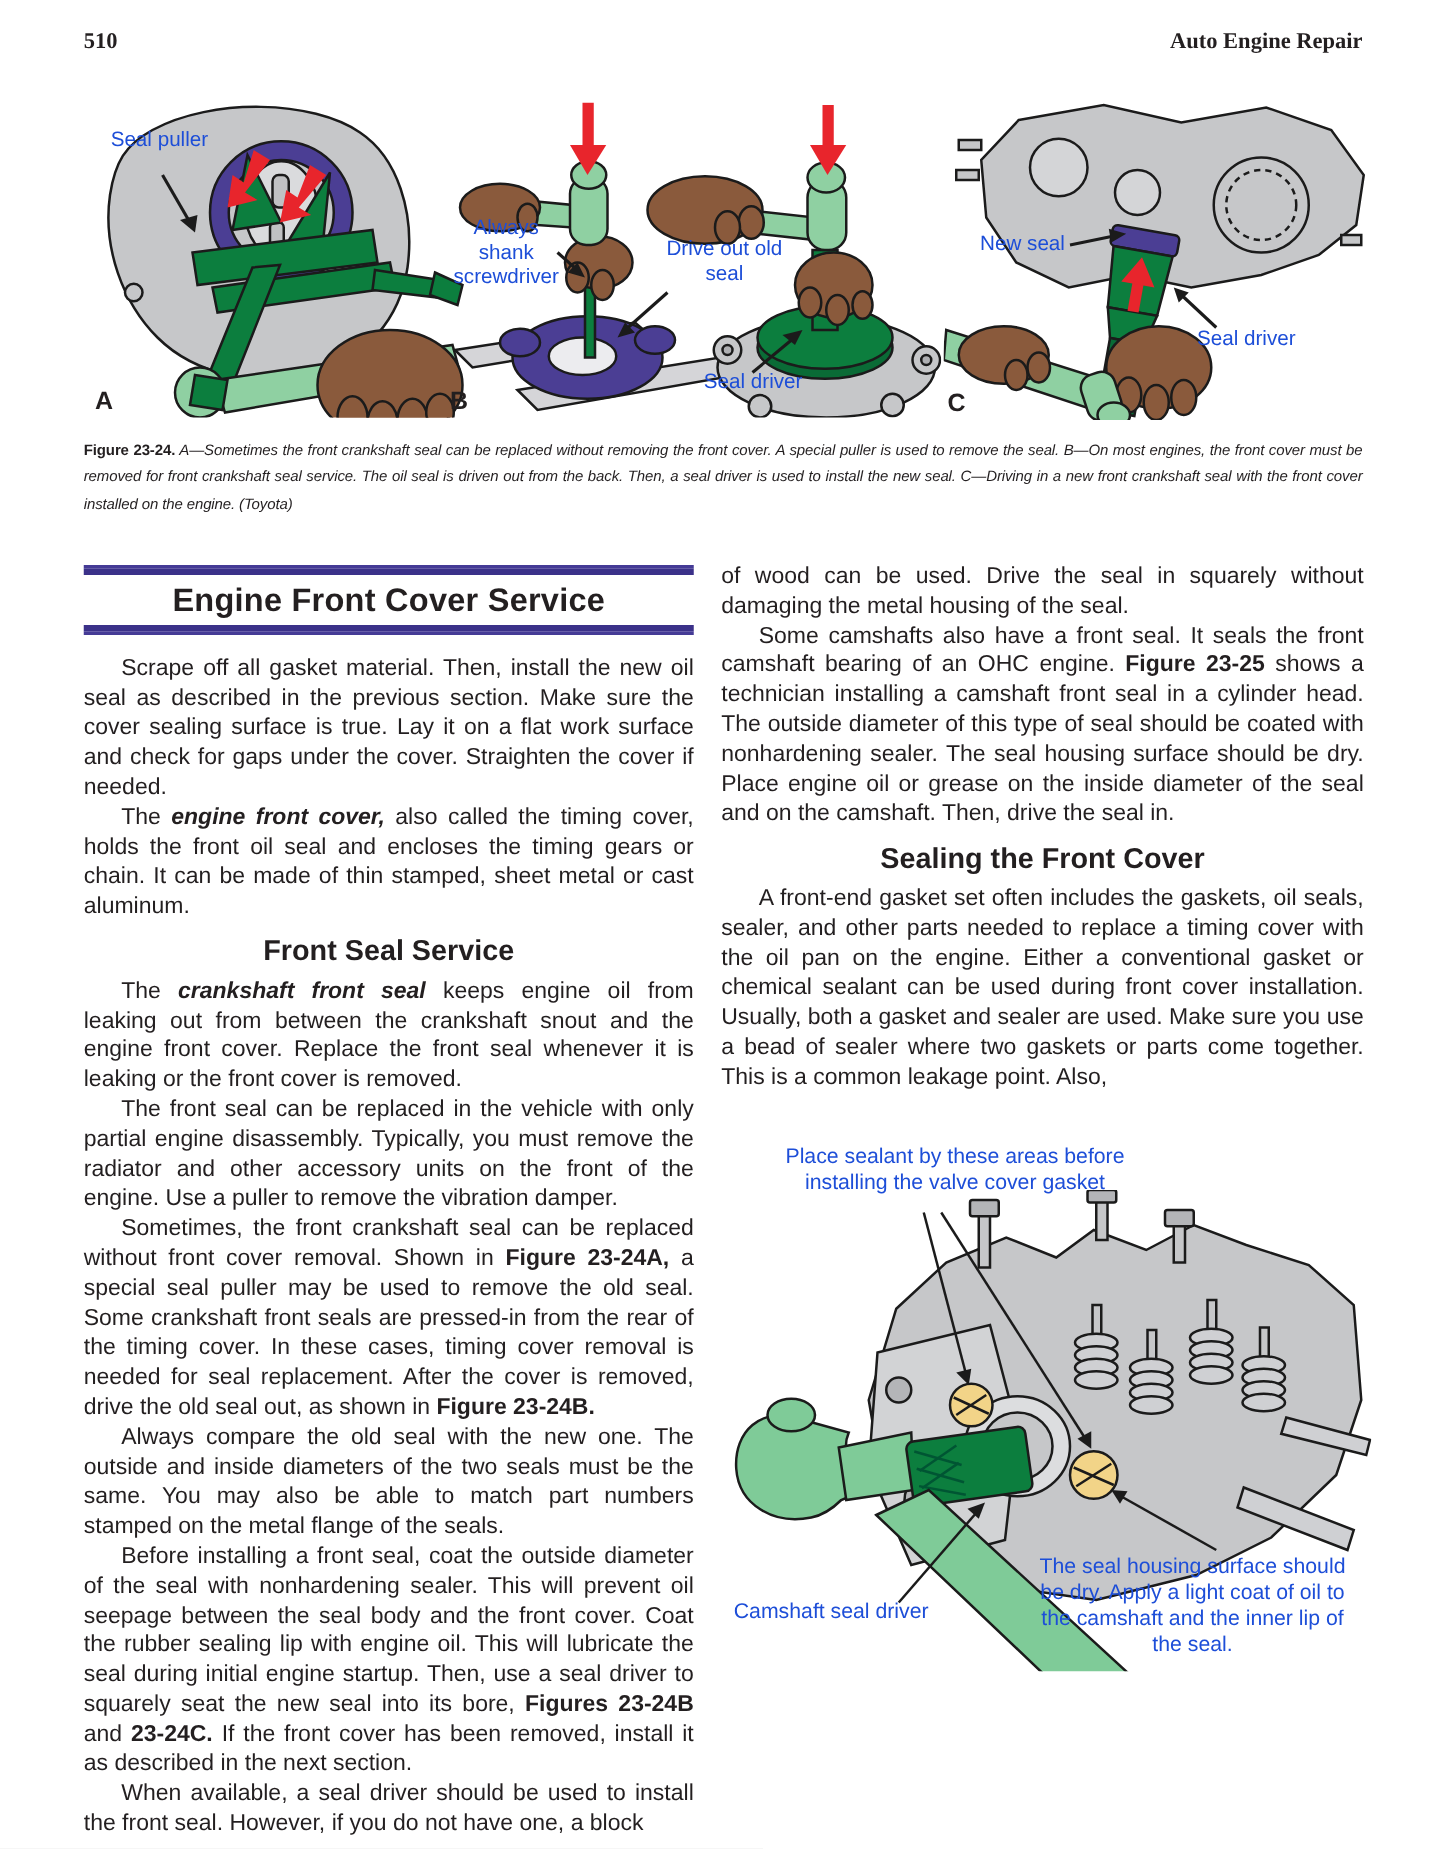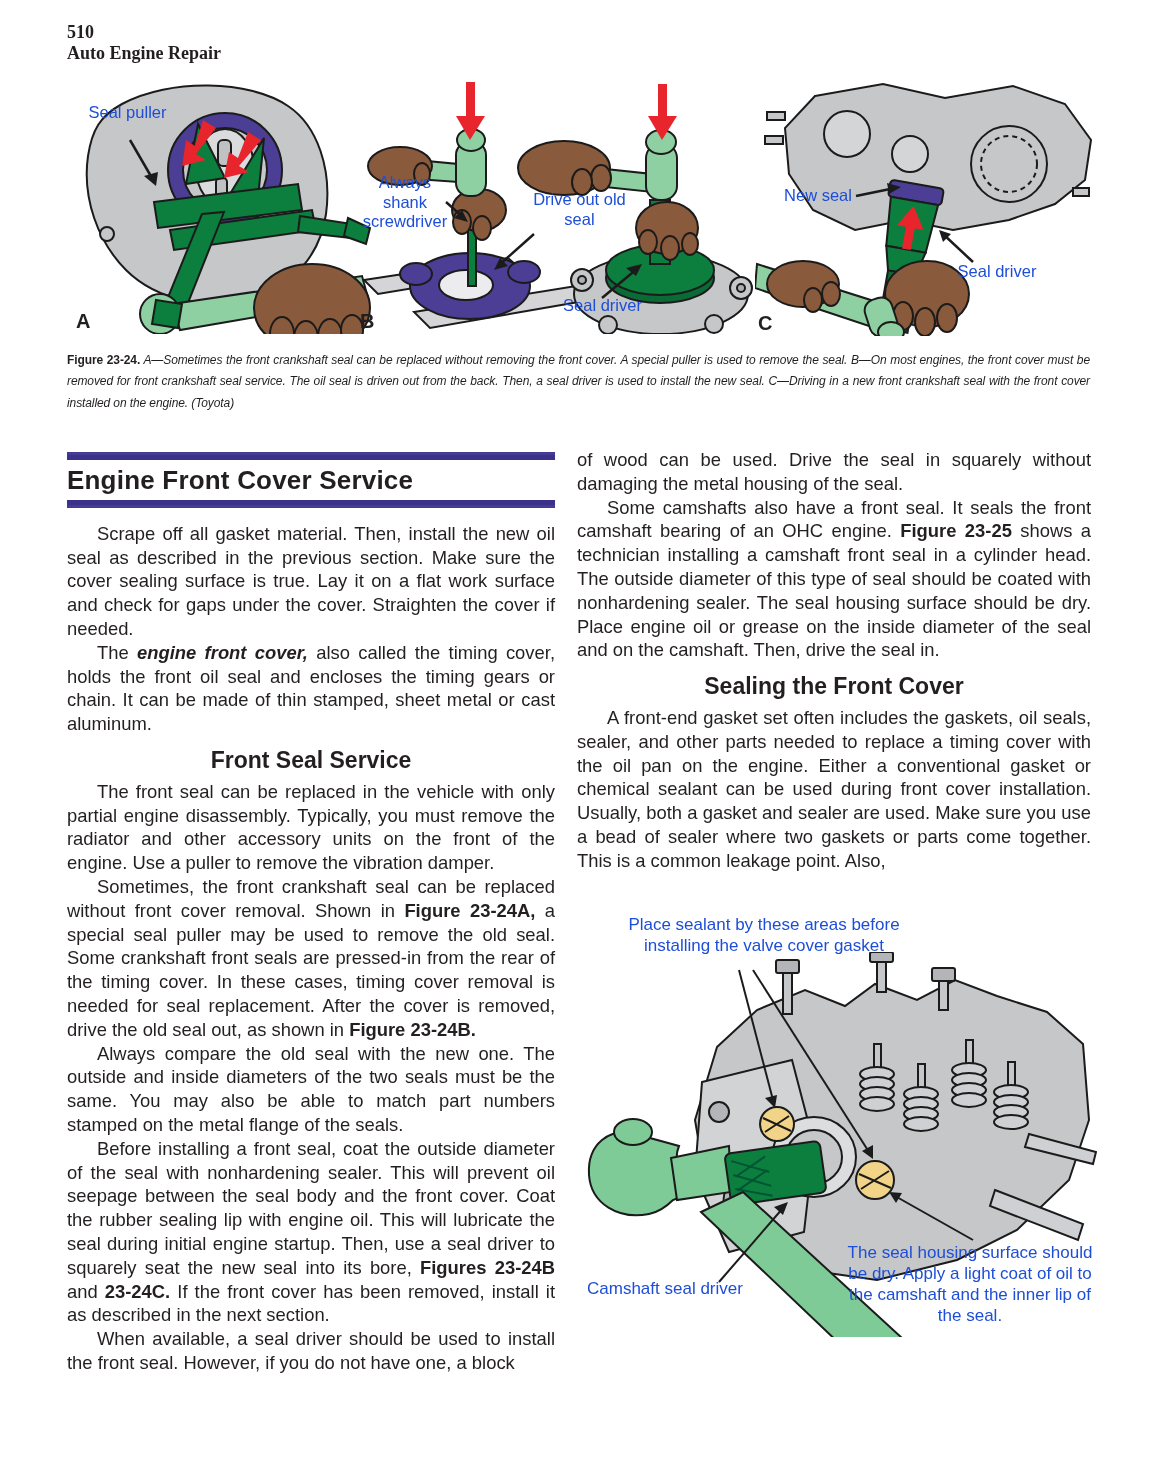--- a/index.html
+++ b/index.html
@@ -3,21 +3,21 @@
 <meta charset="utf-8">
 <style>
   * { margin:0; padding:0; box-sizing:border-box; }
   html,body { background:#e9e9e9; }
   .page {
     position:relative; width:1156px; height:1479px; margin:0 auto;
     background:#ffffff; color:#231f20; overflow:hidden;
     font-family:"Liberation Sans", sans-serif;
   }
   
-  .hdr { position:absolute; top:22px; left:67px; right:66px; display:flex; justify-content:space-between;flex-direction:column; }
+  .hdr { position:absolute; top:22px; left:67px; right:66px; display:flex; justify-content:space-between; }
   .hdr span { font-family:"Liberation Serif", serif; font-weight:bold; font-size:18px; }
   
   .fig2324 { position:absolute; left:60px; top:70px; width:1040px; height:278px; }
   .fig2324 svg { position:absolute; }
   .figlabel {
     position:absolute; font-size:16.5px; line-height:19.5px; text-align:center; color:#1d4ed8;
   }
   .panel-letter { position:absolute; font-weight:bold; font-size:20px; }
   .caption {
     position:absolute; left:67px; width:1023px; font-size:12px; line-height:21.4px;
@@ -29,21 +29,21 @@
   .col { position:absolute; font-size:18.4px; line-height:23.8px; text-align:justify; }
   .col-left  { left:67px;  top:452px; width:488px; }
   .col-right { left:577px; top:448px; width:514px; }
   .col p { text-indent:30px; }
   .col p.noindent { text-indent:0; }
   .rt-b  { font-weight:bold; }
   .rt-i  { font-style:italic; }
   .rt-bi { font-weight:bold; font-style:italic; }
   .rule-top    { height:5px; border-top:3px solid #453b96; border-bottom:5px solid #3b3189; }
   .rule-bottom { height:5px; border-top:5px solid #3b3189; border-bottom:3px solid #453b96; }
-  h1 { font-size:26px; font-weight:bold; text-align:left; margin:9px 0 7px 0; letter-spacing:0.2px; }
+  h1 { font-size:26px; font-weight:bold; text-align:center; margin:9px 0 7px 0; letter-spacing:0.2px; }
   h2 { font-size:23px; font-weight:bold; text-align:center; margin:13px 0 7px 0; }
   .titlebox { margin-bottom:14px; }
   
   .fig2325 { position:absolute; left:577px; top:912px; width:520px; height:567px; }
   .fig2325 svg { position:absolute; left:0; top:40px; }
   .fig2325 .figlabel { font-size:17px; line-height:21px; }
   .fig2325 .caption { position:absolute; left:3px; top:428px; width:511px; font-size:16.6px; line-height:22px; }
   .footer { position:absolute; left:577px; top:528px; width:511px; text-align:right; font-size:16px; color:#2a2a2a; }
   svg .oln { stroke:#1b1b1b; stroke-width:2; }
 </style>
@@ -250,20 +250,21 @@
 
   <div class="col col-left">
     <div class="titlebox">
       <div class="rule-top"></div>
       <h1>Engine Front Cover Service</h1>
       <div class="rule-bottom"></div>
     </div>
     <p><span>Scrape off all gasket material. Then, install the new oil seal as described in the previous section. Make sure the cover sealing surface is true. Lay it on a flat work surface and check for gaps under the cover. Straighten the cover if needed.</span></p>
     <p><span>The </span><span class="rt-bi">engine front cover,</span><span> also called the timing cover, holds the front oil seal and encloses the timing gears or chain. It can be made of thin stamped, sheet metal or cast aluminum.</span></p>
     <h2>Front Seal Service</h2>
+    <p><span>The </span><span class="rt-bi">crankshaft front seal</span><span> keeps engine oil from leaking out from between the crankshaft snout and the engine front cover. Replace the front seal whenever it is leaking or the front cover is removed.</span></p>
     <p><span>The front seal can be replaced in the vehicle with only partial engine disassembly. Typically, you must remove the radiator and other accessory units on the front of the engine. Use a puller to remove the vibration damper.</span></p>
     <p><span>Sometimes, the front crankshaft seal can be replaced without front cover removal. Shown in </span><span class="rt-b">Figure 23-24A,</span><span> a special seal puller may be used to remove the old seal. Some crankshaft front seals are pressed-in from the rear of the timing cover. In these cases, timing cover removal is needed for seal replacement. After the cover is removed, drive the old seal out, as shown in </span><span class="rt-b">Figure 23-24B.</span></p>
     <p><span>Always compare the old seal with the new one. The outside and inside diameters of the two seals must be the same. You may also be able to match part numbers stamped on the metal flange of the seals.</span></p>
     <p><span>Before installing a front seal, coat the outside diameter of the seal with nonhardening sealer. This will prevent oil seepage between the seal body and the front cover. Coat the rubber sealing lip with engine oil. This will lubricate the seal during initial engine startup. Then, use a seal driver to squarely seat the new seal into its bore, </span><span class="rt-b">Figures 23-24B</span><span> and </span><span class="rt-b">23-24C.</span><span> If the front cover has been removed, install it as described in the next section.</span></p>
     <p><span>When available, a seal driver should be used to install the front seal. However, if you do not have one, a block</span></p>
   </div>
 
   <div class="col col-right">
     <p class="noindent"><span>of wood can be used. Drive the seal in squarely without damaging the metal housing of the seal.</span></p>
     <p><span>Some camshafts also have a front seal. It seals the front camshaft bearing of an OHC engine. </span><span class="rt-b">Figure 23-25</span><span> shows a technician installing a camshaft front seal in a cylinder head. The outside diameter of this type of seal should be coated with nonhardening sealer. The seal housing surface should be dry. Place engine oil or grease on the inside diameter of the seal and on the camshaft. Then, drive the seal in.</span></p>
@@ -349,17 +350,17 @@
         <line x1="142" y1="330" x2="206" y2="256" stroke="#1b1b1b" stroke-width="2"></line>
         <polygon fill="#1b1b1b" points="211,250 206,263 197,255"></polygon>
       </g>
       <g>
         <line x1="396" y1="288" x2="318" y2="244" stroke="#1b1b1b" stroke-width="2"></line>
         <polygon fill="#1b1b1b" points="312,240 325,241 319,251"></polygon>
       </g>
     </svg>
     <div class="figlabel" style="left:22px;top:2px;width:330px">Place sealant by these areas before installing the valve cover gasket</div>
     <div class="figlabel" style="left:10px;top:366px;width:190px;text-align:left">Camshaft seal driver</div>
-    <div class="figlabel" style="left:268px;top:330px;width:250px">The seal housing surface should be dry. Apply a light coat of oil to the camshaft and the inner lip of the seal.</div>
+    <div class="figlabel" style="left:252px;top:330px;width:250px">The seal housing surface should be dry. Apply a light coat of oil to the camshaft and the inner lip of the seal.</div>
     <div class="footer">Copyright by Goodheart-Willcox Co., Inc.</div>
   </div>
 
 </div>
 
 </body></html>

